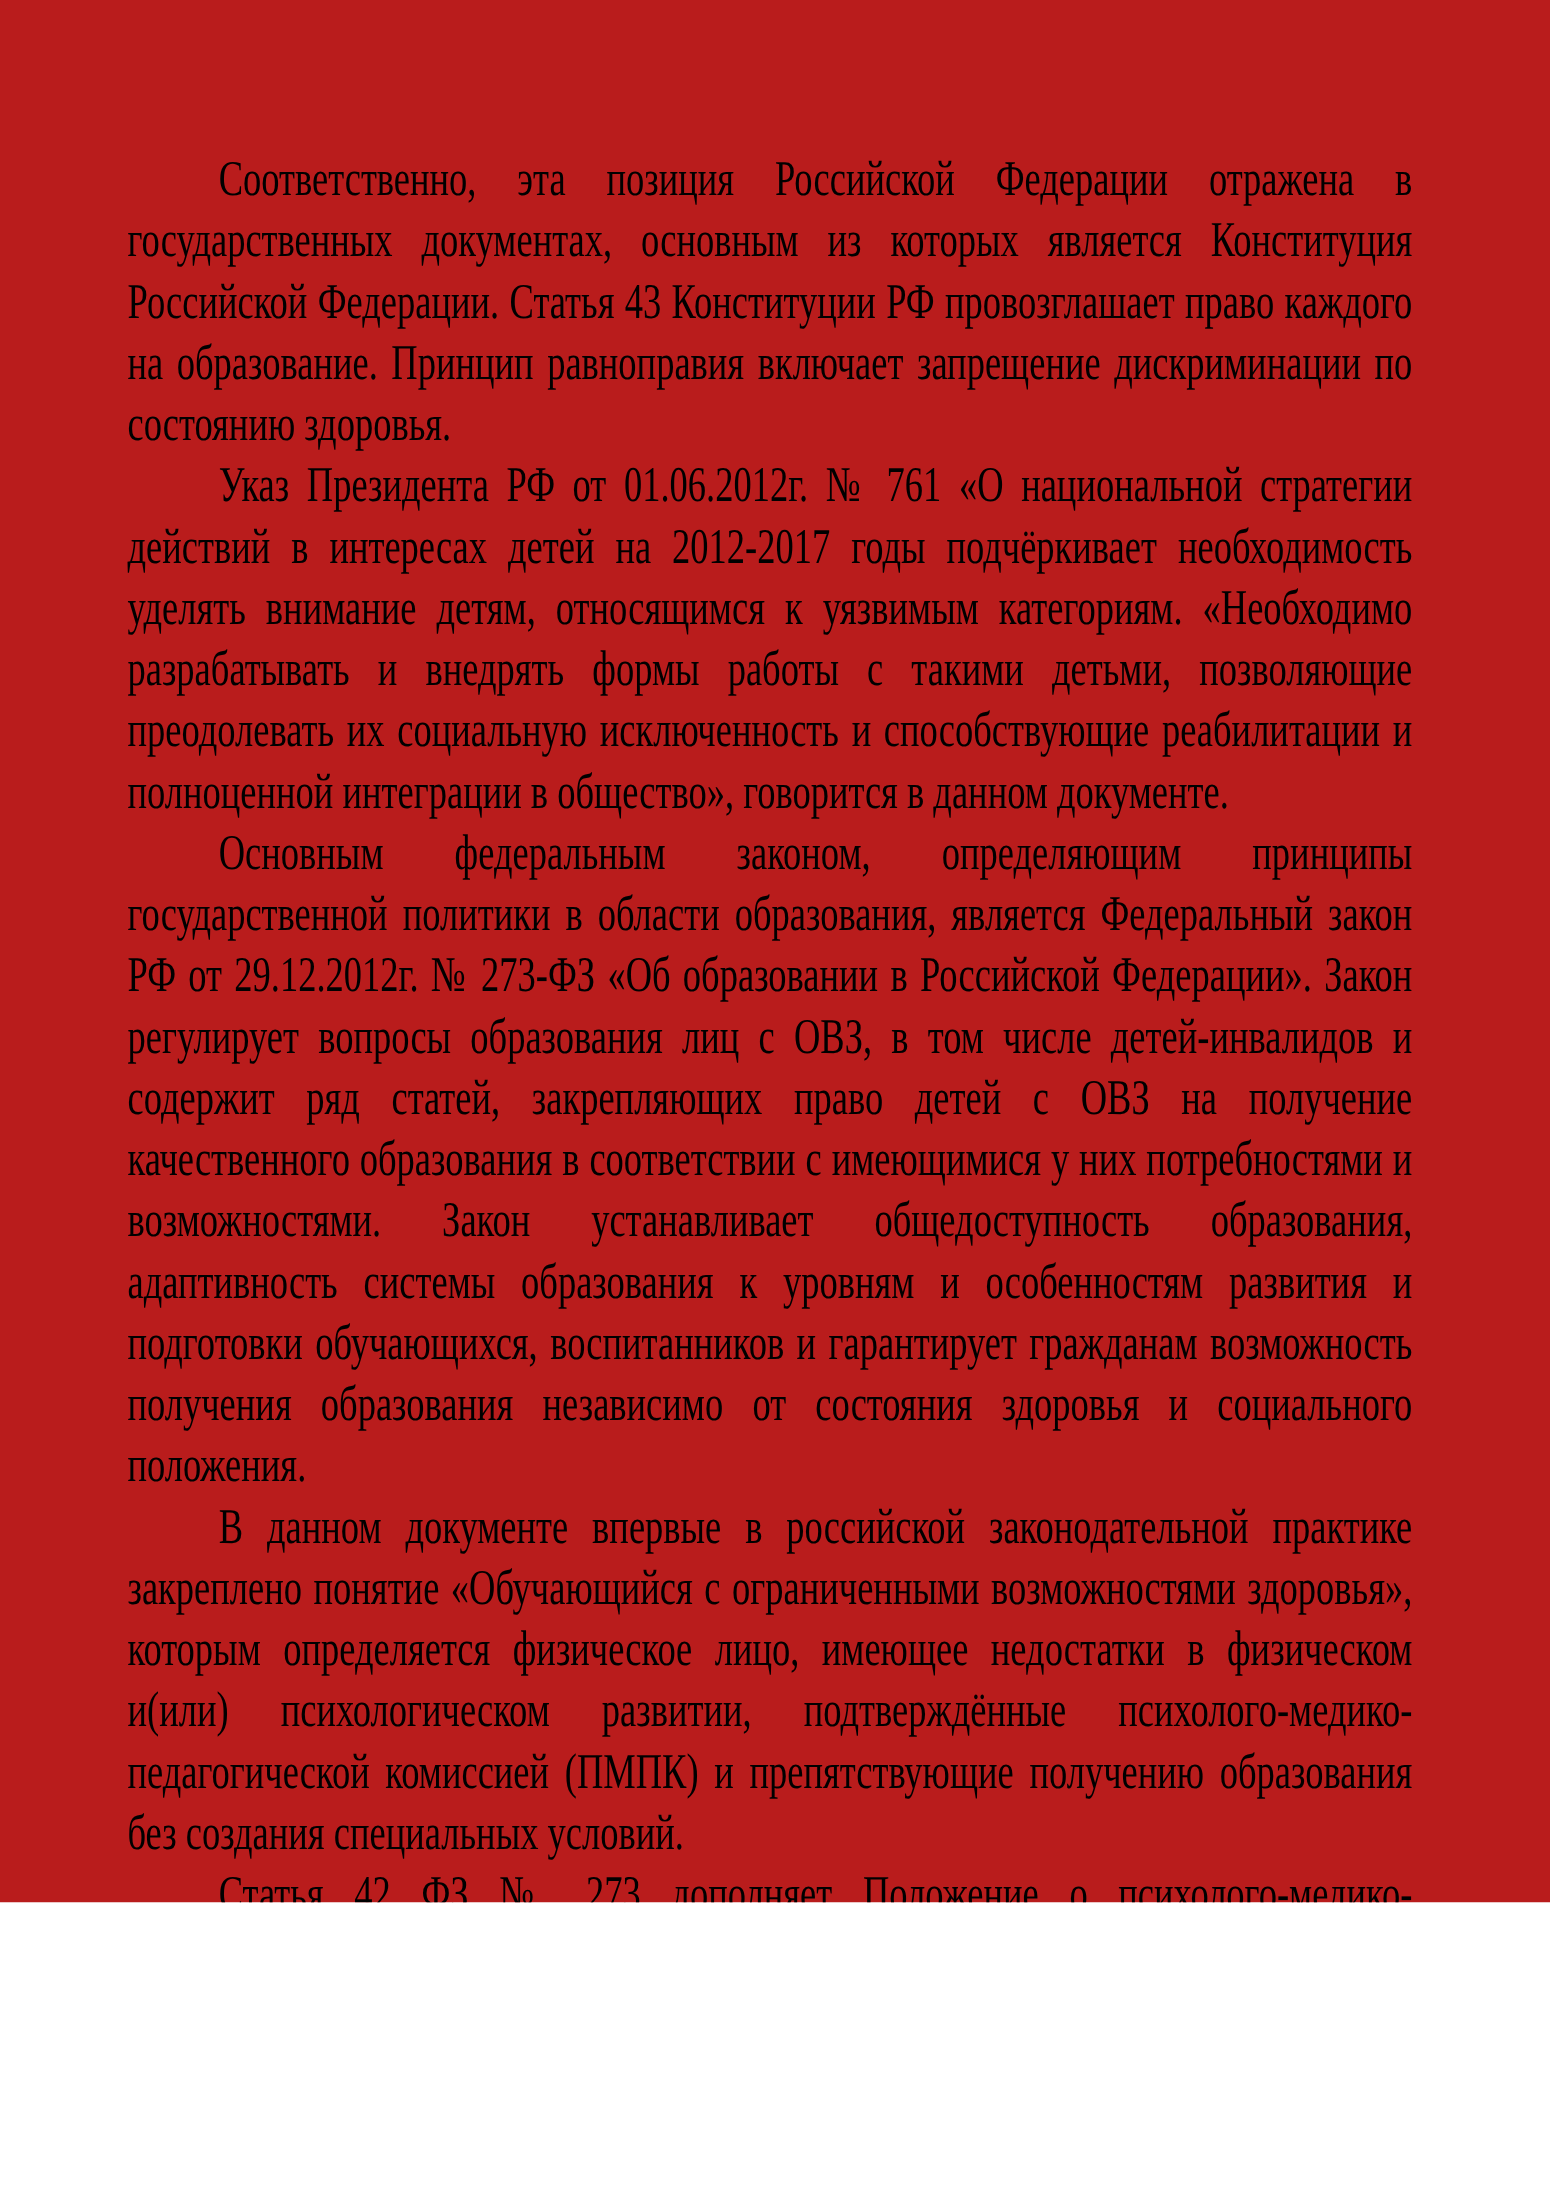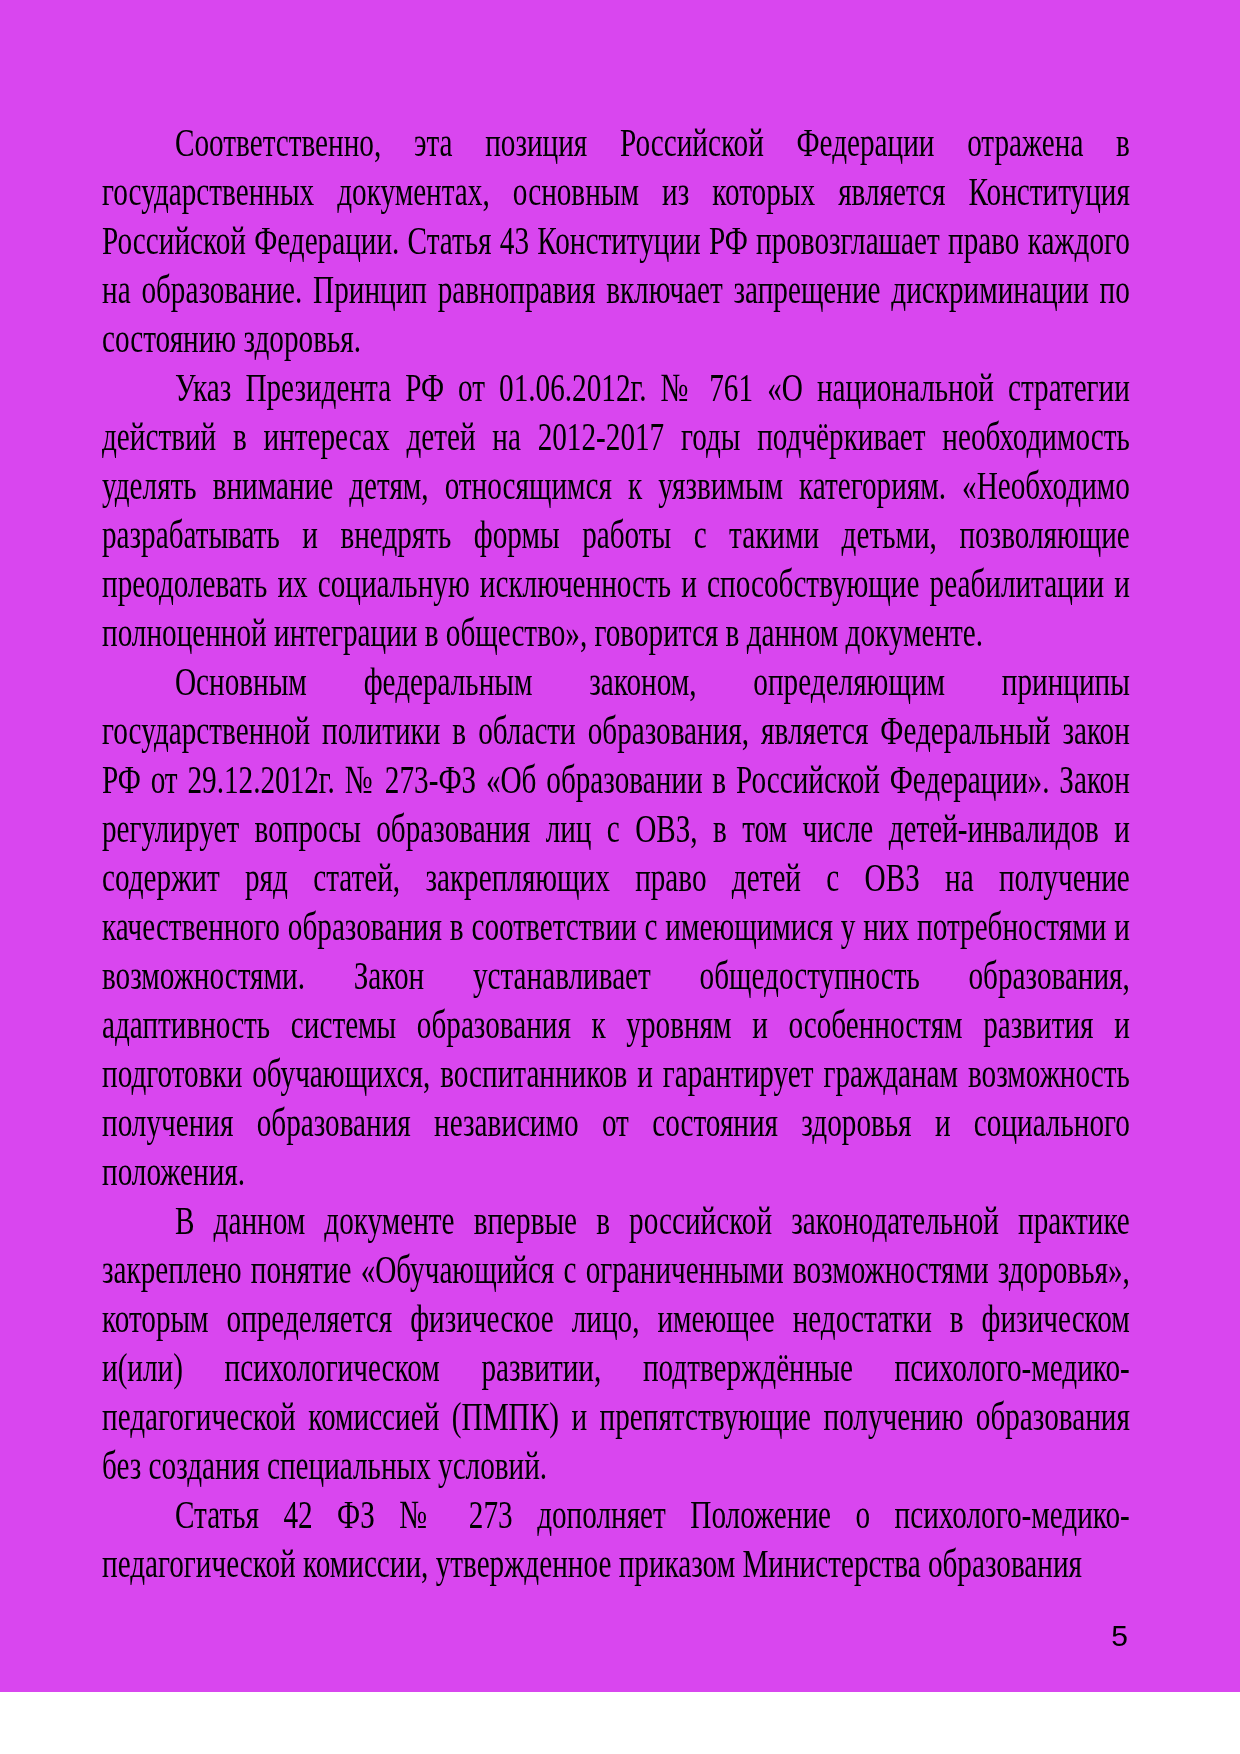--- a/index.html
+++ b/index.html
@@ -3,22 +3,22 @@
 <meta charset="utf-8">
 <style>
   html, body {
     margin: 0;
     padding: 0;
     background: #ffffff;
   }
   .page {
     position: relative;
     width: 1240px;
-    height: 1692px;
-    background: #d946ef;
+    height: 1522px;
+    background: #b91c1c;
     overflow: hidden;
   }
   
   .text-block {
     position: absolute;
     left: 102px;
     top: 118px;
     width: 1408px;
     transform: scaleX(0.73);
     transform-origin: 0 0;

